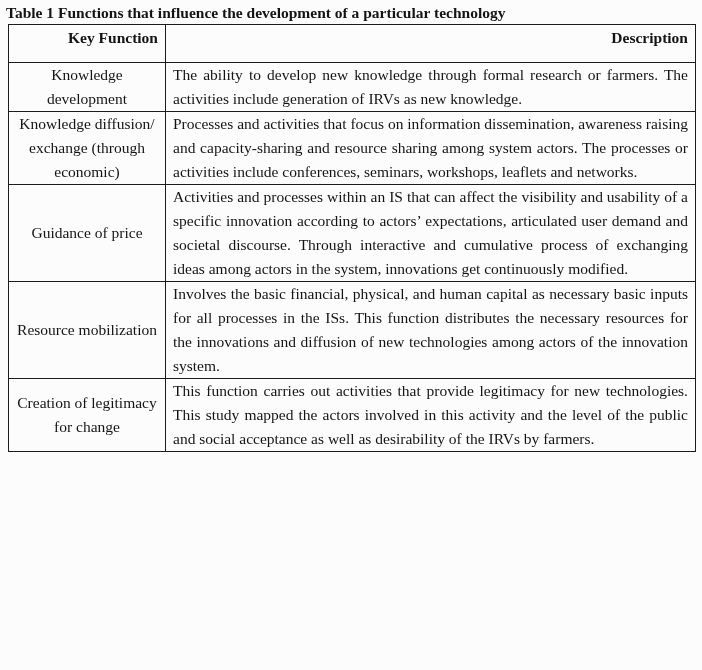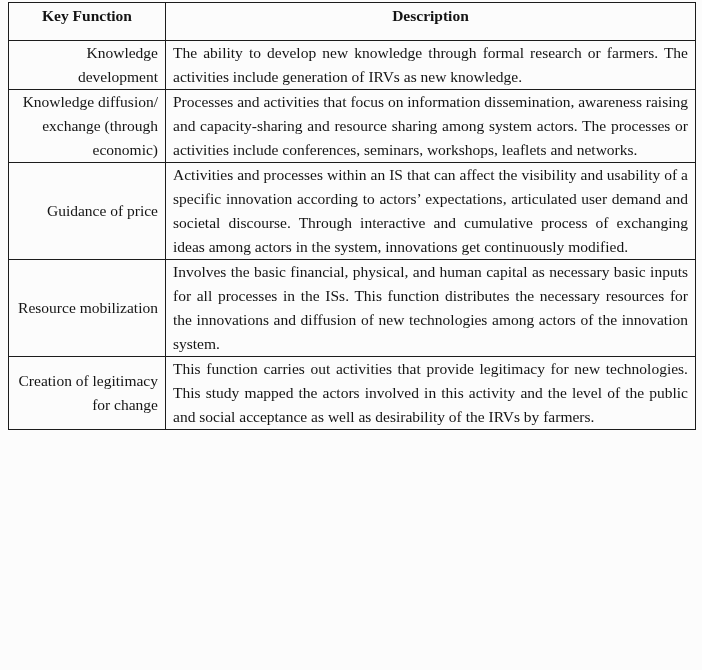--- a/index.html
+++ b/index.html
@@ -32,28 +32,28 @@
   }
   table.fn-table th,
   table.fn-table td {
     border: 1.5px solid #1c1c1c;
     vertical-align: middle;
     font-size: 15.5px;
     line-height: 24px;
     padding: 0px 7px;
   }
   table.fn-table th {
-    text-align: center;
+    text-align: right;
     font-weight: bold;
     padding-top: 1px;
     padding-bottom: 12px;
   }
   col.key-col { width: 157px; }
   td.key-cell {
-    text-align: right;
+    text-align: center;
     vertical-align: middle;
   }
   td.desc-cell {
     text-align: justify;
     text-justify: inter-word;
     vertical-align: middle;
     padding-top: 2px;
     padding-bottom: 2px;
   }
   .source-note {
@@ -62,20 +62,21 @@
     padding-left: 2px;
     margin-top: 1px;
   }
   .source-note .ital { font-style: italic; }
 </style>
 </head>
 <body>
 
 <div class="page">
 
+  <div class="table-title">Table 1 Functions that influence the development of a particular technology</div>
 
   <table class="fn-table">
     <colgroup>
       <col class="key-col">
       <col>
     </colgroup>
     <thead>
       <tr>
         <th>Key Function</th>
         <th>Description</th>

